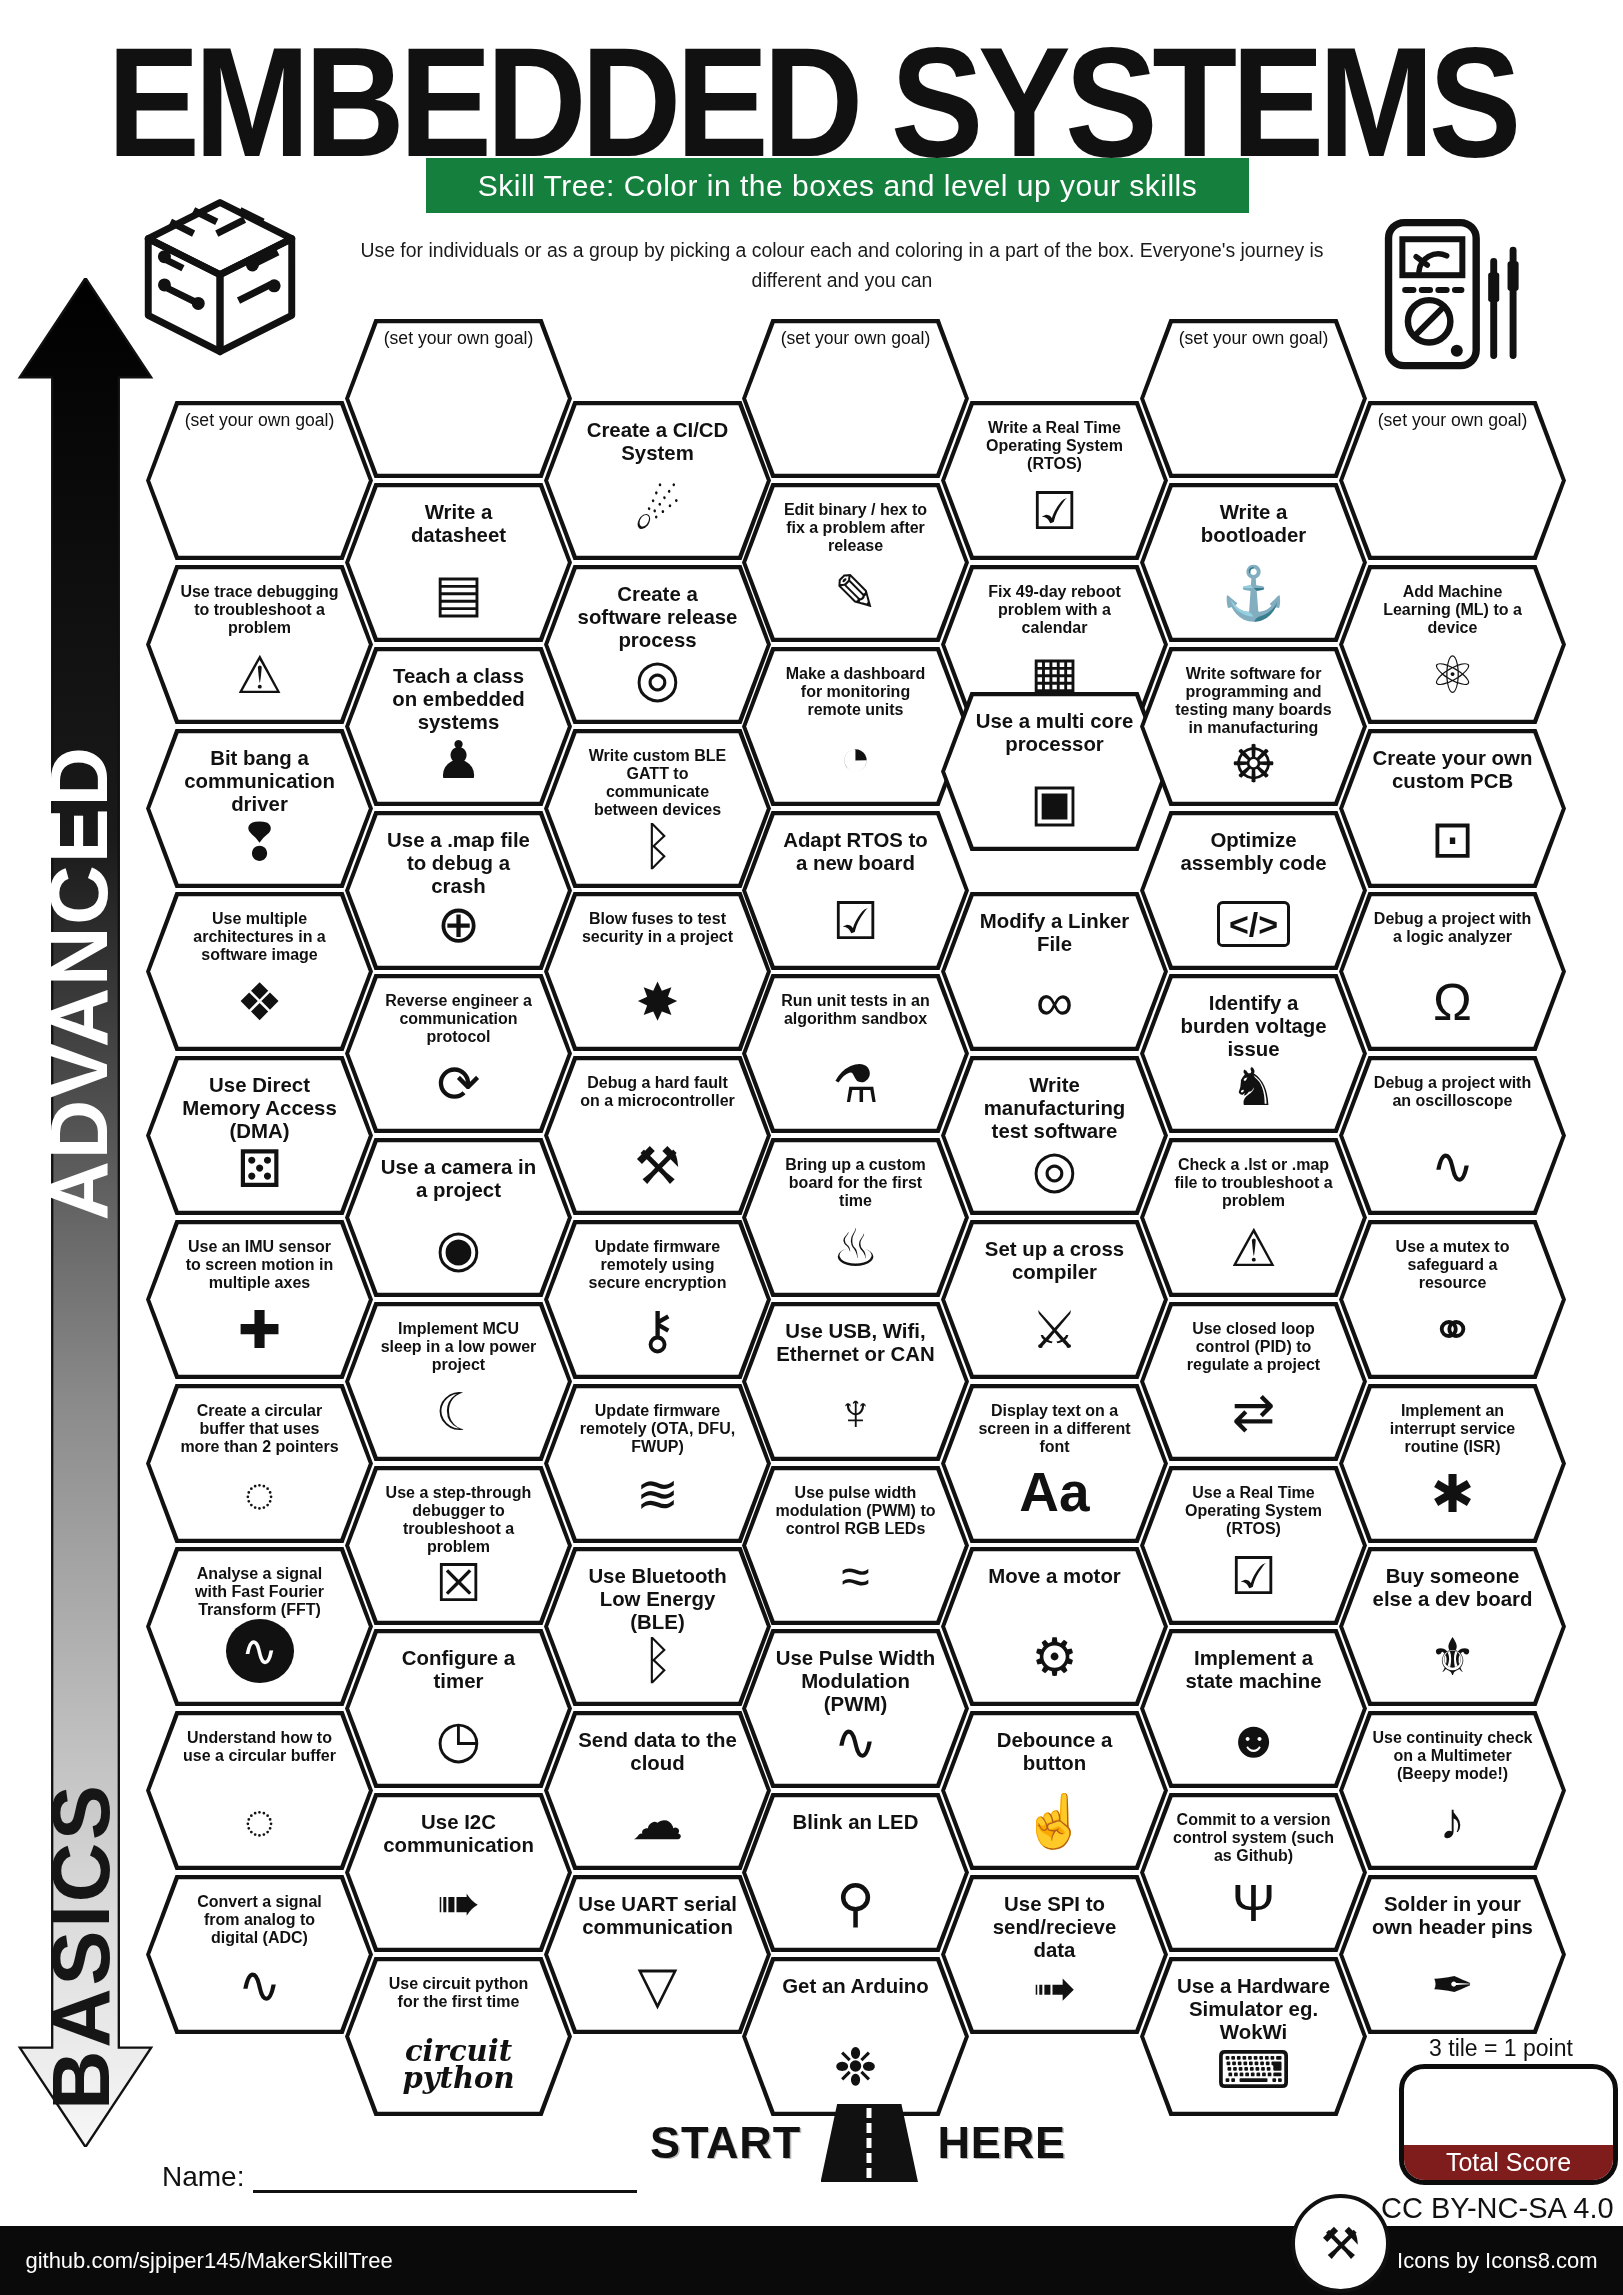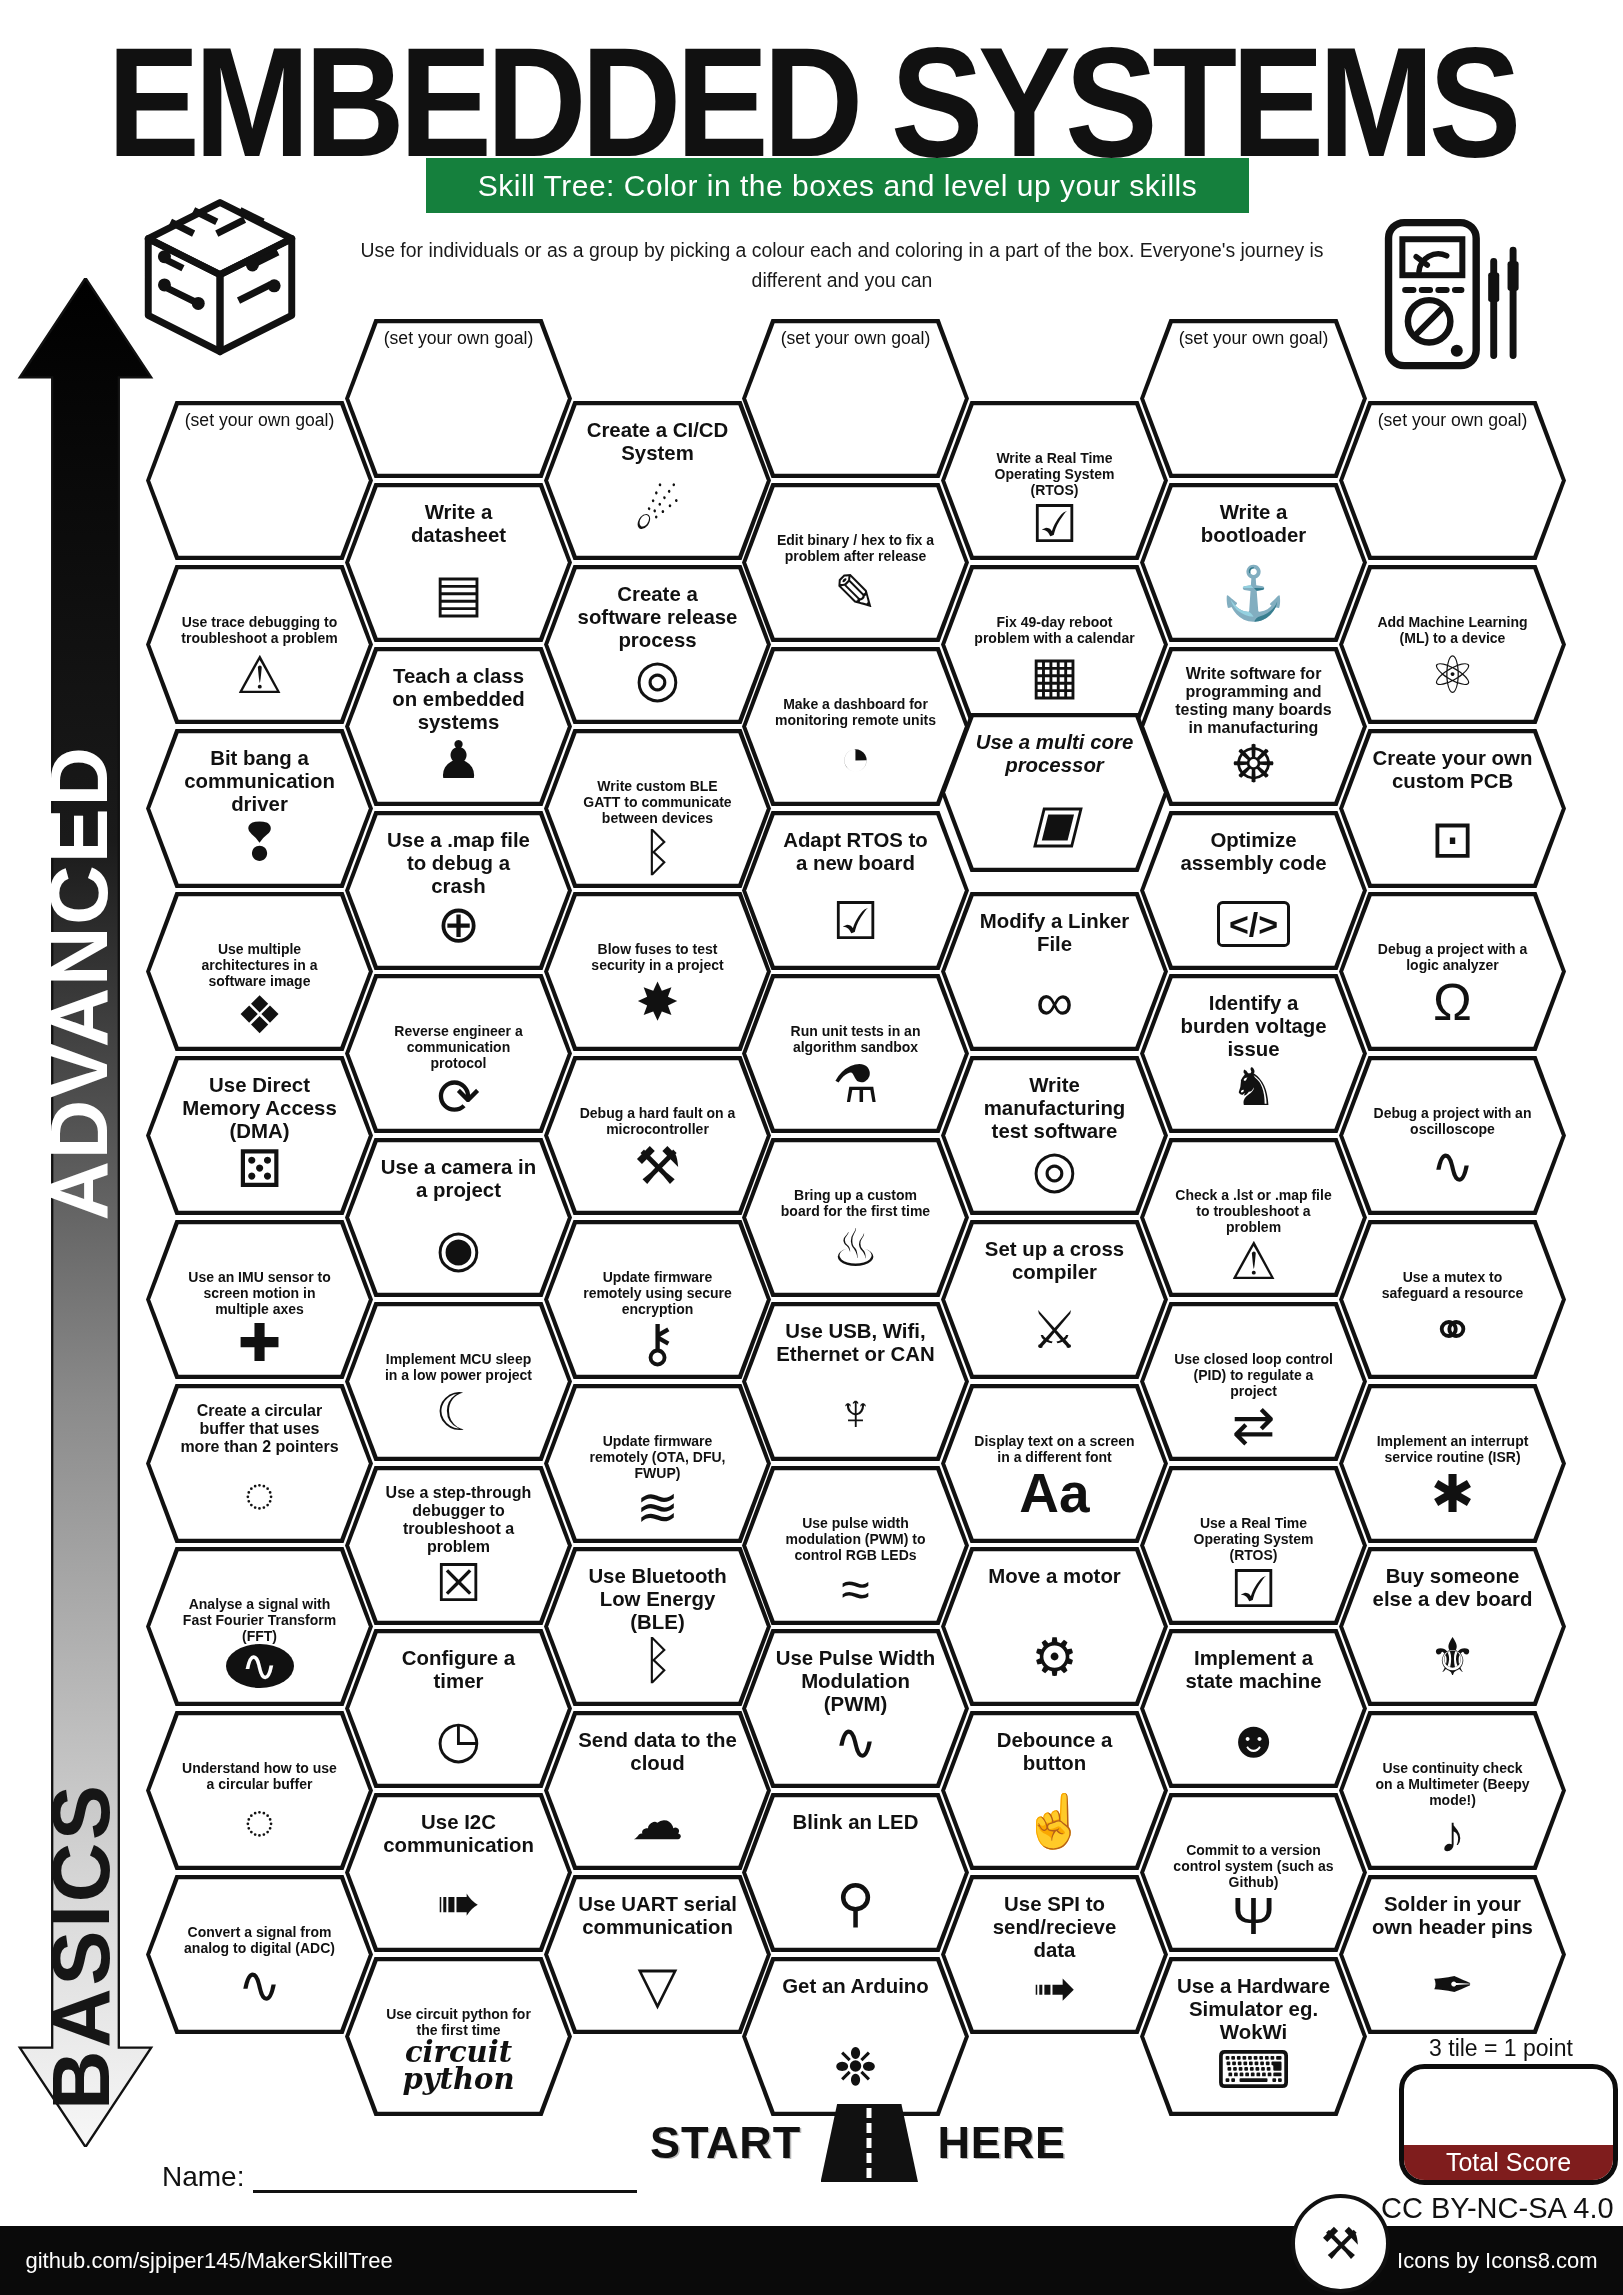--- a/index.html
+++ b/index.html
@@ -17,21 +17,21 @@
   
   .axis-arrow{position:absolute;left:16px;top:278px;z-index:1;}
   
   .hex{position:absolute;width:227px;height:159px;z-index:2;
        clip-path:polygon(0% 50%,13% 0%,87% 0%,100% 50%,87% 100%,13% 100%);
        background:#111;}
   .hex::before{content:"";position:absolute;inset:4.2px;clip-path:inherit;background:#fff;}
   .hex-inner{position:absolute;inset:0;display:flex;flex-direction:column;
        align-items:center;padding:17.6px 33px 12px;box-sizing:border-box;text-align:center;}
   .hex-label{font-size:20.4px;font-weight:600;line-height:1.14;}
-  .hex-label.m{font-size:14px;margin-top:32px;}
+  .hex-label.m{font-size:16px;}
   .hex-label.s{font-size:16px;}
   .hex.goal .hex-inner{padding-top:9.3px;}
   .hex.goal .hex-label{font-size:17.6px;font-weight:400;}
   .hex-icon{margin-top:auto;margin-bottom:11px;font-size:52px;line-height:1;
        display:flex;align-items:center;justify-content:center;}
   .hex-icon[data-icon="fft-magnifier-icon"]{background:#111;color:#fff;width:68px;height:68px;
        border-radius:50%;font-size:44px;}
   .hex-icon[data-icon="code-icon"]{border:3.2px solid #111;border-radius:5.6px;
        padding:2.8px 9.3px;font-size:34px;font-weight:700;}
   .hex-icon[data-icon="circuitpython-logo"]{font-family:"DejaVu Serif",serif;font-style:italic;
@@ -391,21 +391,21 @@
         <div class="hex-label m">Write a Real Time Operating System (RTOS)</div>
         <div class="hex-icon" data-icon="monitor-check-icon">☑</div>
       </div>
     </div>
     <div class="hex" style="left: 941px; top: 565px;">
       <div class="hex-inner">
         <div class="hex-label m">Fix 49-day reboot problem with a calendar</div>
         <div class="hex-icon" data-icon="calendar-icon">▦</div>
       </div>
     </div>
-    <div class="hex" style="left: 941px; top: 713px; font-style: italic;">
+    <div class="hex" style="left: 941px; top: 692px;">
       <div class="hex-inner">
         <div class="hex-label">Use a multi core processor</div>
         <div class="hex-icon" data-icon="multicore-cubes-icon">▣</div>
       </div>
     </div>
     <div class="hex" style="left: 941px; top: 892px;">
       <div class="hex-inner">
         <div class="hex-label">Modify a Linker File</div>
         <div class="hex-icon" data-icon="chain-link-icon">∞</div>
       </div>

